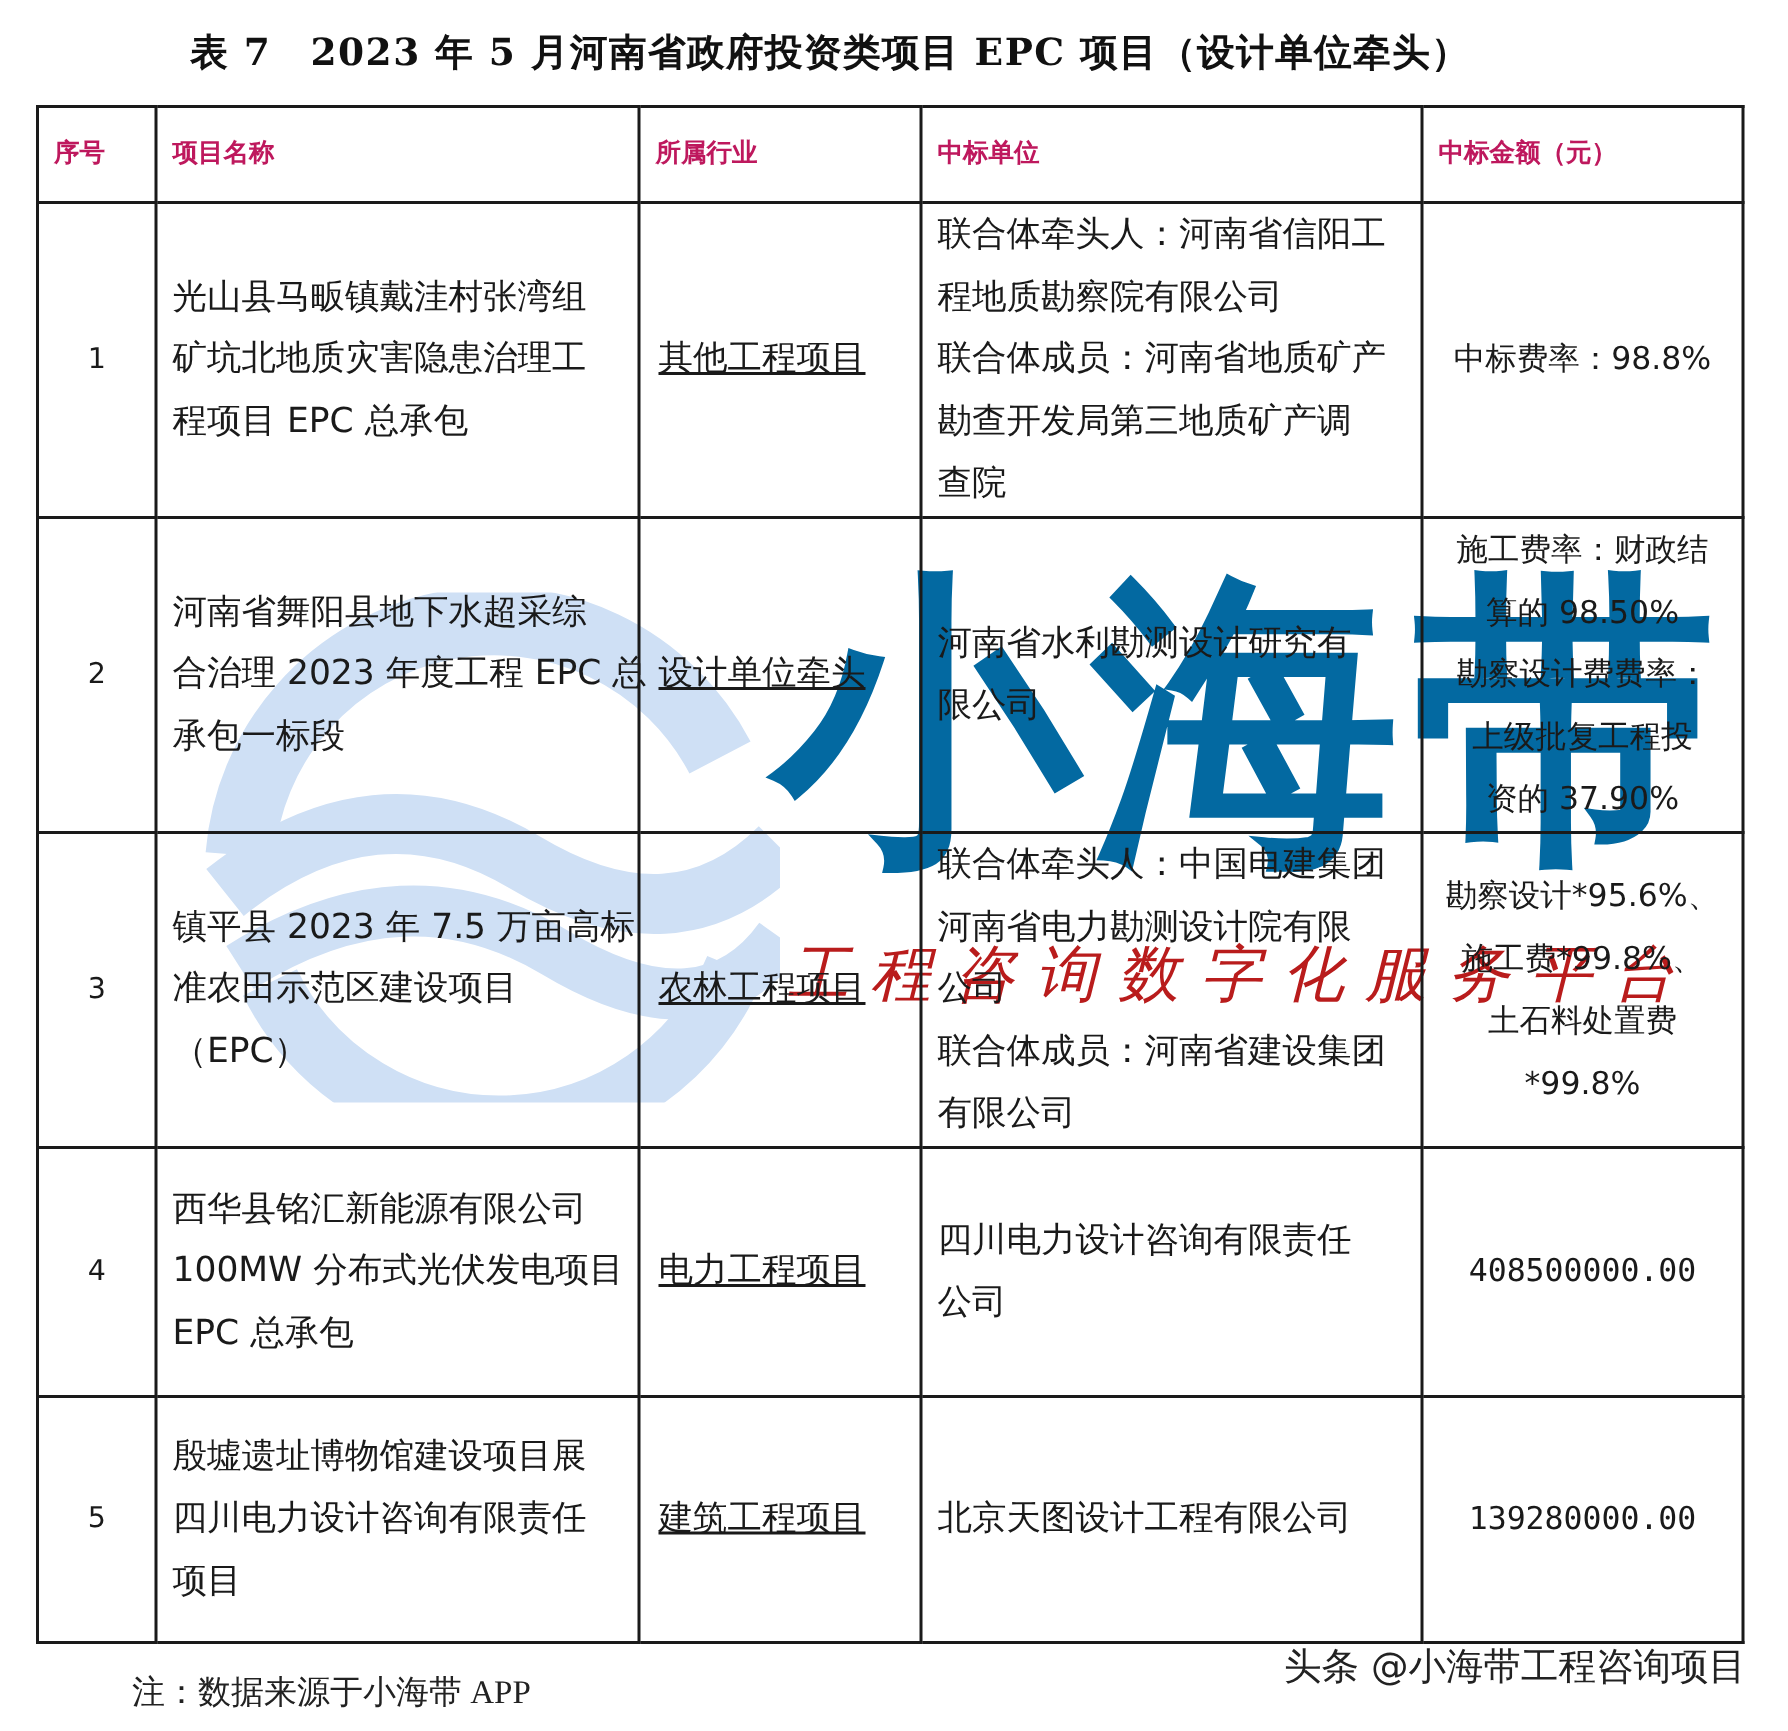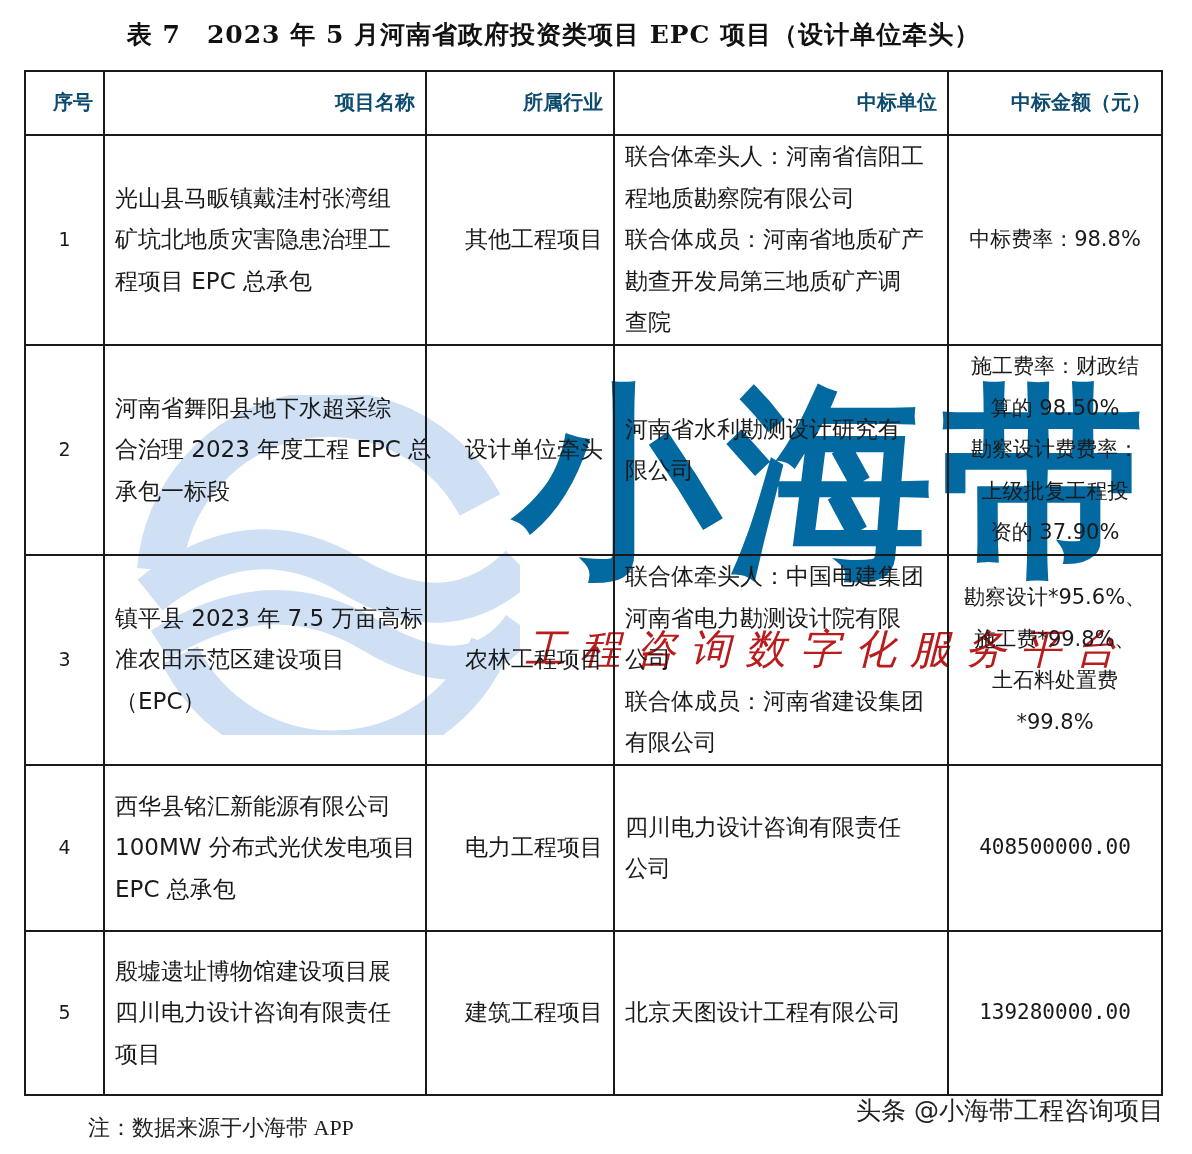--- a/index.html
+++ b/index.html
@@ -45,31 +45,32 @@
     border: 2px solid #1a1a1a;
     font-size: 23px;
     line-height: 41.5px;
     vertical-align: middle;
     padding: 0 10px;
     background: transparent;
   }
   th {
     height: 62px;
     font-weight: bold;
-    font-size: 20px;
-    text-align: right;
-    color: #0c4a6e;
+    font-size: 17px;
+    text-align: left;
+    color: #be185d;
   }
   td.idx {
     text-align: center;
     font-size: 19px;
   }
   td.ind {
-    text-align: right;
+    text-align: left;
     padding-left: 12px;
+    text-decoration: underline;
   }
   td.amt {
     font-size: 21px;
     text-align: center;
   }
   .line { display: block; white-space: nowrap; }
   .mono { font-family: "DejaVu Sans Mono", "Liberation Mono", monospace; }
 
   
   .watermark {

